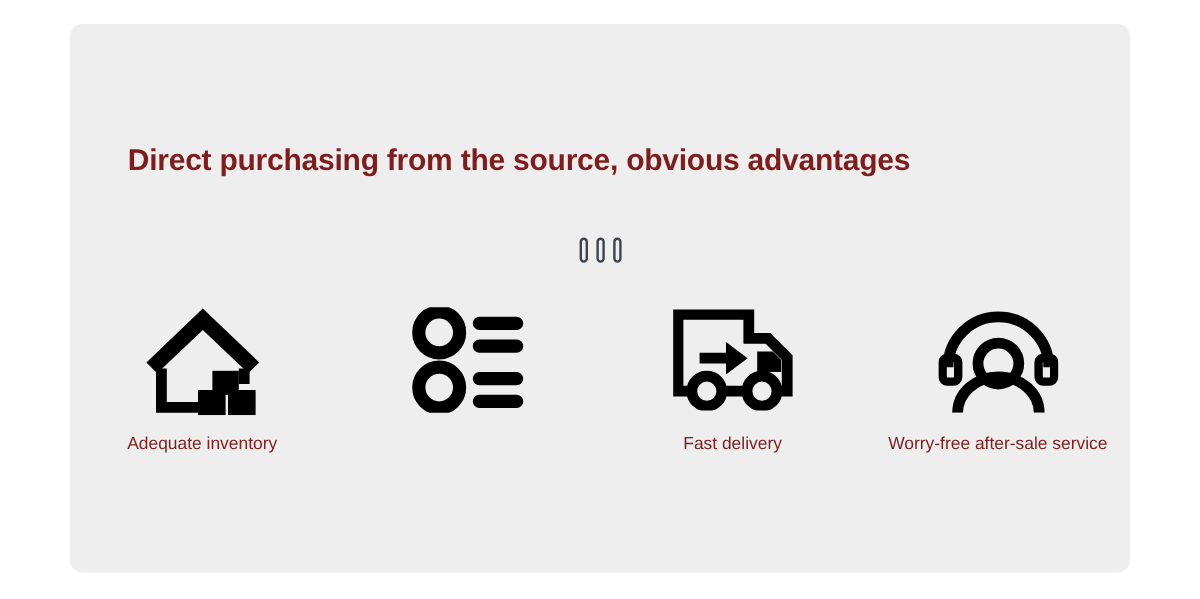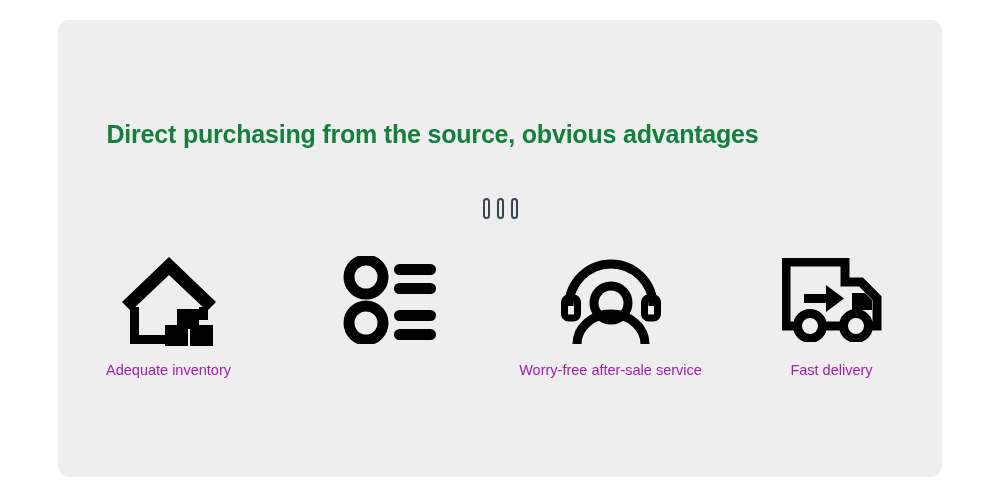--- a/index.html
+++ b/index.html
@@ -36,21 +36,21 @@
   
   .card-title {
     position: absolute;
     left: 0;
     top: 100px;
     width: 749px;
     text-align: center;
     font-size: 25px;
     font-weight: bold;
     letter-spacing: -0.2px;
-    color: #15803d;
+    color: #7f1d1d;
     white-space: nowrap;
   }
 
   
   .title-ornament {
     position: absolute;
     left: 0;
     top: 178px;
     width: 884px;
     display: flex;
@@ -84,21 +84,21 @@
   }
   .feature-icon {
     height: 96px;
     display: flex;
     align-items: center;
     justify-content: center;
   }
   .feature-label {
     margin-top: 14px;
     font-size: 14.5px;
-    color: #a21caf;
+    color: #7f1d1d;
     text-align: center;
     white-space: nowrap;
   }
 
   svg { display: block; }
 </style>
 </head>
 <body>
 
 <div class="stage">
@@ -142,48 +142,48 @@
             <rect x="52" y="8" width="42" height="11" rx="5.5" fill="#000000"></rect>
             <rect x="52" y="27" width="42" height="11" rx="5.5" fill="#000000"></rect>
             <rect x="52" y="54" width="42" height="11" rx="5.5" fill="#000000"></rect>
             <rect x="52" y="73" width="42" height="11" rx="5.5" fill="#000000"></rect>
           </svg>
         </div>
       </div>
 
       <div class="feature-item">
         <div class="feature-icon">
+          <svg width="100" height="84" viewBox="0 0 100 84" fill="none">
+
+            <path d="M4 4 H63 V24 H79 L95 40 V68 H4 Z" stroke="#000000" stroke-width="9" stroke-linejoin="miter" fill="none"></path>
+
+            <path d="M22 36 H44 V27 L62 40.5 L44 54 V45 H22 Z" fill="#000000"></path>
+
+            <path d="M70 35 H83 L90 42 V52 H70 Z" fill="#000000"></path>
+
+            <circle cx="28" cy="68" r="12.5" stroke="#000000" stroke-width="9" fill="#eeeeee"></circle>
+            <circle cx="74" cy="68" r="12.5" stroke="#000000" stroke-width="9" fill="#eeeeee"></circle>
+          </svg>
+        </div>
+        <div class="feature-label">Fast delivery</div>
+      </div>
+
+      <div class="feature-item">
+        <div class="feature-icon">
           <svg width="100" height="88" viewBox="0 0 100 88" fill="none">
 
             <path d="M8 50 A42 42 0 0 1 92 50" stroke="#000000" stroke-width="9" fill="none" stroke-linecap="butt"></path>
 
             <rect x="3.5" y="42" width="13" height="20" rx="4" stroke="#000000" stroke-width="7" fill="none"></rect>
             <rect x="83.5" y="42" width="13" height="20" rx="4" stroke="#000000" stroke-width="7" fill="none"></rect>
 
             <circle cx="50" cy="47" r="17" stroke="#000000" stroke-width="9" fill="none"></circle>
 
             <path d="M16 88 A34 30 0 0 1 84 88" stroke="#000000" stroke-width="9" fill="none"></path>
           </svg>
         </div>
         <div class="feature-label">Worry-free after-sale service</div>
       </div>
 
-      <div class="feature-item">
-        <div class="feature-icon">
-          <svg width="100" height="84" viewBox="0 0 100 84" fill="none">
-
-            <path d="M4 4 H63 V24 H79 L95 40 V68 H4 Z" stroke="#000000" stroke-width="9" stroke-linejoin="miter" fill="none"></path>
-
-            <path d="M22 36 H44 V27 L62 40.5 L44 54 V45 H22 Z" fill="#000000"></path>
-
-            <path d="M70 35 H83 L90 42 V52 H70 Z" fill="#000000"></path>
-
-            <circle cx="28" cy="68" r="12.5" stroke="#000000" stroke-width="9" fill="#eeeeee"></circle>
-            <circle cx="74" cy="68" r="12.5" stroke="#000000" stroke-width="9" fill="#eeeeee"></circle>
-          </svg>
-        </div>
-        <div class="feature-label">Fast delivery</div>
-      </div>
-
     </div>
 
   </div>
 </div>
 
 </body></html>

